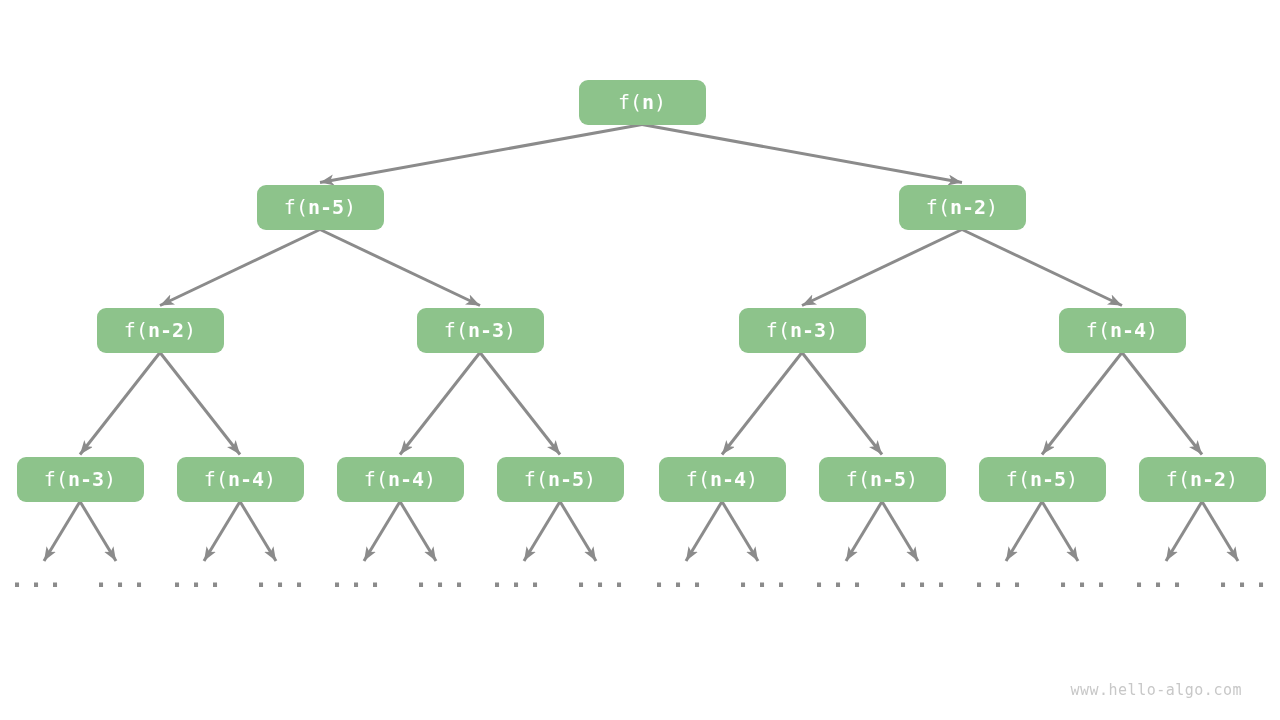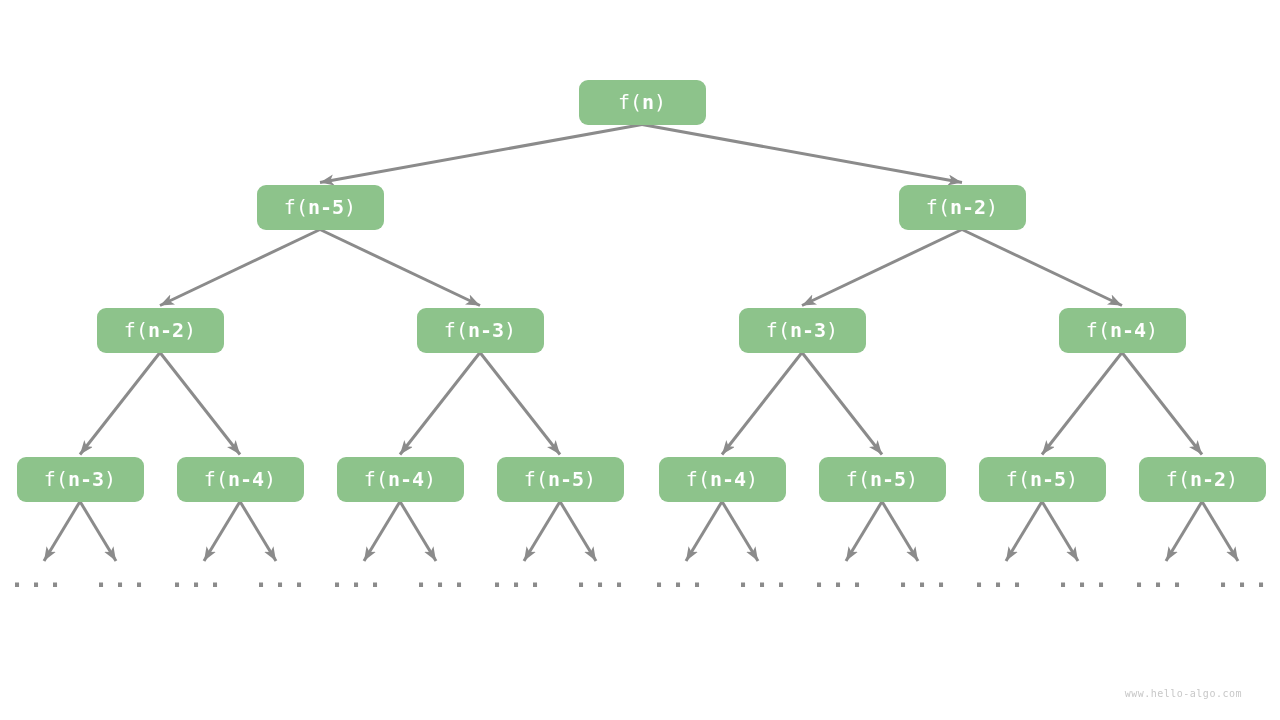--- a/index.html
+++ b/index.html
@@ -27,21 +27,21 @@
     font-size: 25px;
     font-weight: 700;
     letter-spacing: 4px;
     text-align: center;
     line-height: 25px;
     user-select: none;
   }
   .watermark {
     position: absolute;
     right: 38px; bottom: 21px;
-    font-size: 10px;
+    font-size: 15px;
     letter-spacing: 0.5px;
   }
 </style>
 </head>
 <body style="background: rgb(255, 255, 255);">
 
 <div class="canvas">
   <svg class="edges-layer" id="edges-svg" width="1280" height="720" viewBox="0 0 1280 720" xmlns="http://www.w3.org/2000/svg">
       <defs>
         <marker id="arrowhead" markerUnits="userSpaceOnUse" markerWidth="16" markerHeight="12" refX="14" refY="5.5" orient="auto">

